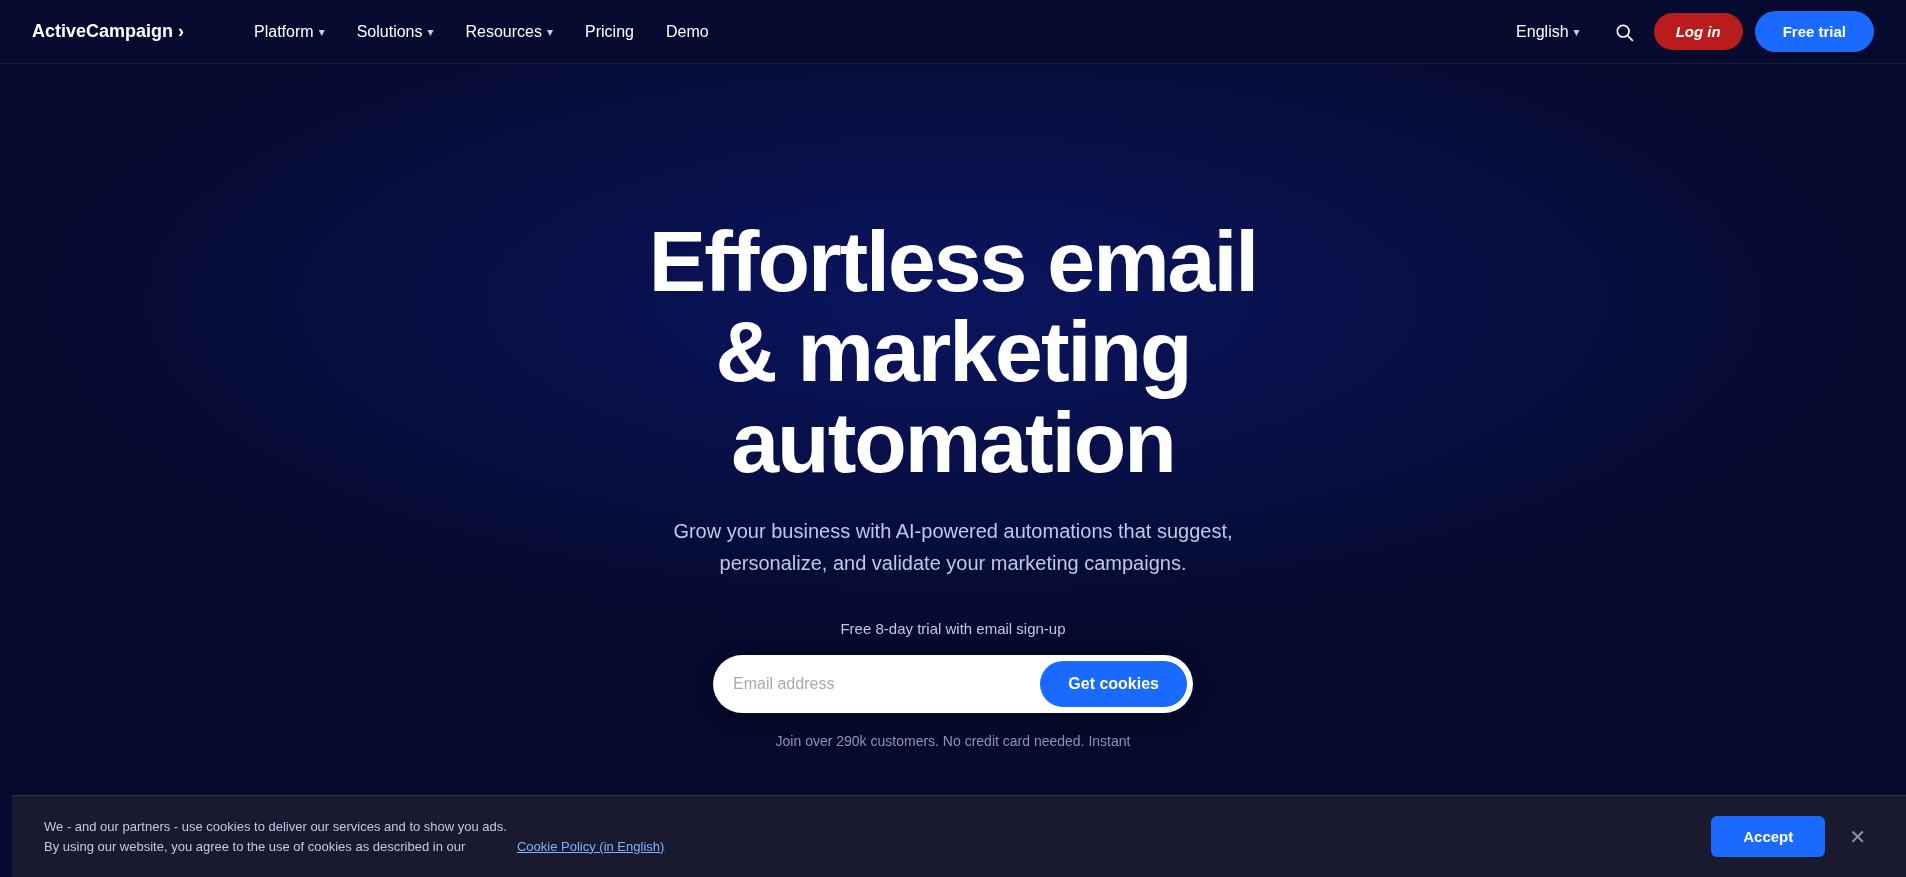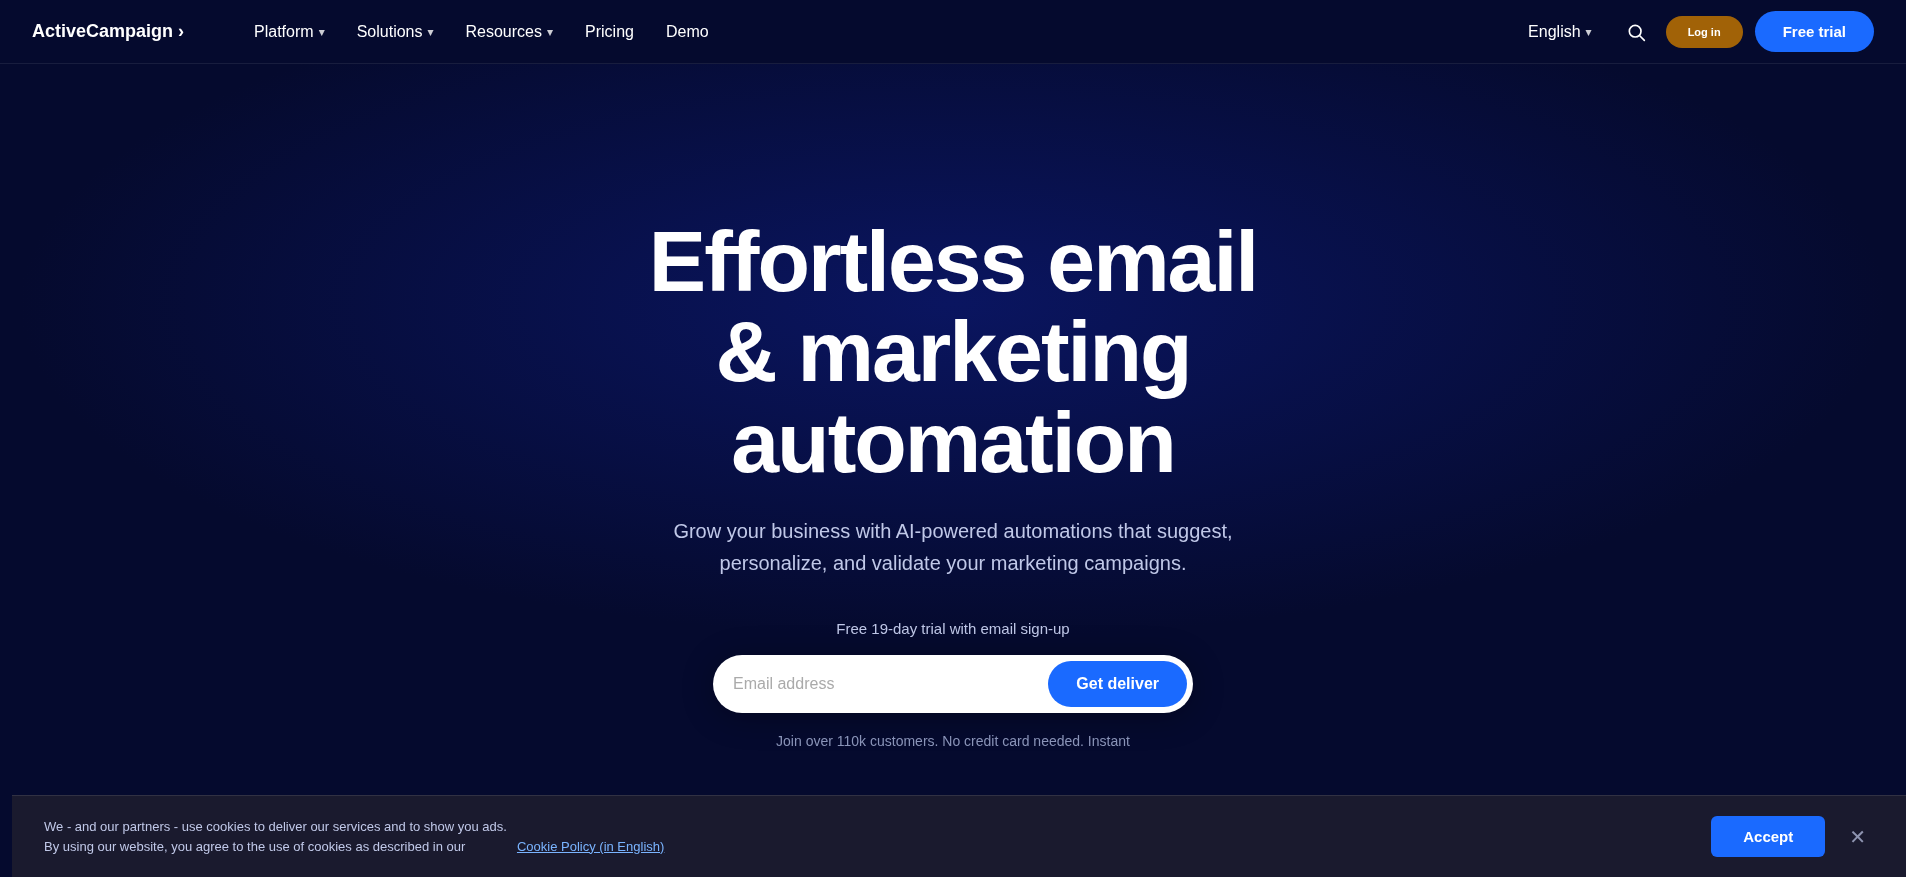--- a/index.html
+++ b/index.html
@@ -78,29 +78,30 @@
       color: #ffffff;
       cursor: pointer;
       padding: 8px;
       display: flex;
       align-items: center;
       justify-content: center;
       font-size: 18px;
     }
 
     .login-btn {
-      background: #a16207;
-      border: none;
-      color: #ffffff;
-      font-size: 11px;
+      background: #b91c1c;
+      border: none;
+      color: #ffffff;
+      font-size: 15px;
       font-weight: 600;
       padding: 10px 22px;
       border-radius: 24px;
       cursor: pointer;
       transition: background 0.15s;
+      font-style: italic;
     }
 
     .free-trial-btn {
       background: #1a6aff;
       border: none;
       color: #ffffff;
       font-size: 15px;
       font-weight: 700;
       padding: 12px 28px;
       border-radius: 28px;
@@ -310,28 +311,28 @@
 </nav>
 
 <section class="hero">
   <h1 class="hero-title">
     <span>Effortless email</span><br>
     <span>&amp; marketing automation</span>
   </h1>
 
   <p class="hero-subtitle">Grow your business with AI-powered automations that suggest, personalize, and validate your marketing campaigns.</p>
 
-  <p class="trial-label">Free 19-day trial with email sign-up</p>
+  <p class="trial-label">Free 8-day trial with email sign-up</p>
 
   <div class="email-form">
     <input class="email-input" type="email" placeholder="Email address" style="">
-    <button class="get-started-btn">Get deliver</button>
-  </div>
-
-  <p class="hero-small-text">Join over 110k customers. No credit card needed. Instant</p>
+    <button class="get-started-btn">Get cookies</button>
+  </div>
+
+  <p class="hero-small-text">Join over 290k customers. No credit card needed. Instant</p>
 </section>
 
 <div class="cookie-banner">
   <div class="cookie-text">
     <span>We - and our partners - use cookies to deliver our services and to show you ads.</span><br>
     <span>By using our website, you agree to the use of cookies as described in our</span>
     <a>Cookie Policy (in English)</a>
   </div>
   <div class="cookie-actions">
     <button class="accept-btn">Accept</button>

